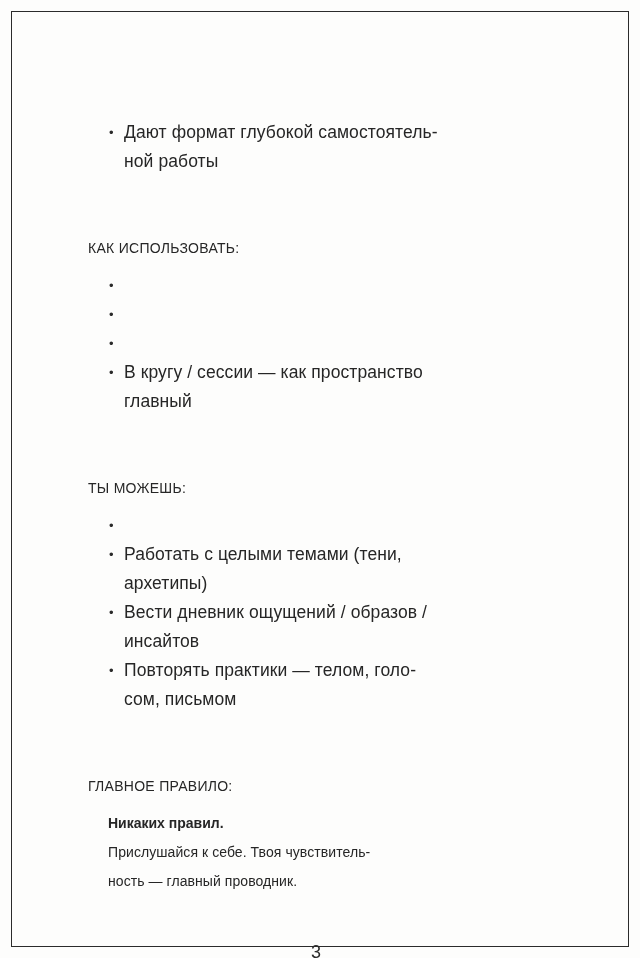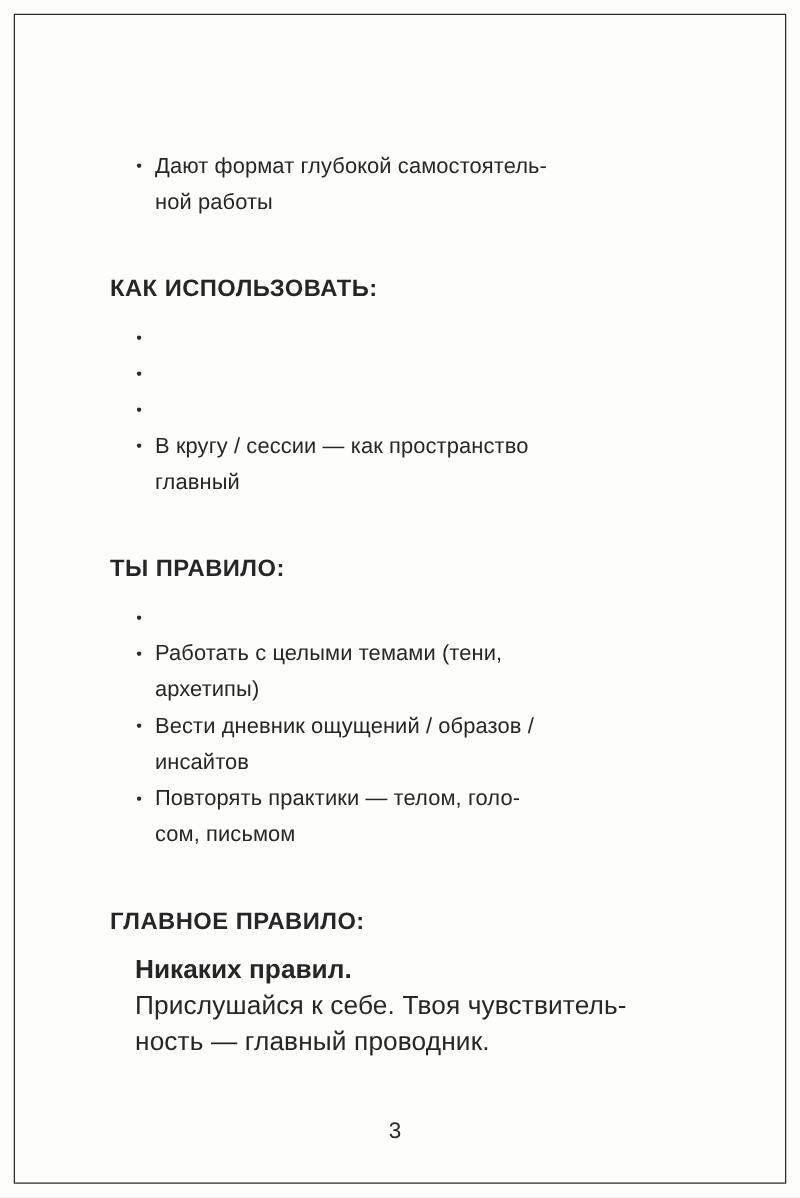--- a/index.html
+++ b/index.html
@@ -30,25 +30,25 @@
   .intro-list {
     margin: 0 0 44px 0;
   }
   .section {
     margin: 0 0 44px 0;
   }
   .section:last-of-type {
     margin-bottom: 0;
   }
   .section-title {
-    font-size: 19px;
-    font-weight: bold;
+    font-size: 14px;
+    font-weight: normal;
     letter-spacing: 0.02em;
     line-height: 24px;
-    margin: 0 0 11px 0;
+    margin: 16px 0 11px 0;
   }
   .list-item {
     display: flex;
     align-items: flex-start;
     padding-left: 21px;
     font-size: 17.5px;
     line-height: 29px;
   }
   .dot {
     flex: 0 0 15px;
@@ -56,21 +56,21 @@
     font-size: 13px;
     line-height: 29px;
     color: #2b2b2b;
   }
   .item-text {
     white-space: pre-line;
     letter-spacing: 0.005em;
   }
   .rule-block {
     padding-left: 20px;
-    font-size: 21px;
+    font-size: 14px;
     line-height: 29px;
   }
   .rule-lead {
     font-weight: bold;
   }
   .rule-body {
     white-space: pre-line;
     letter-spacing: 0.005em;
   }
   .page-number {
@@ -110,21 +110,21 @@
         </div>
         <div class="list-item">
           <span class="dot">•</span>
           <span class="item-text">В кругу / сессии — как пространство
 главный</span>
         </div>
       </div>
     </div>
 
     <div class="section">
-      <h2 class="section-title">ТЫ ПРАВИЛО:</h2>
+      <h2 class="section-title">ТЫ МОЖЕШЬ:</h2>
       <div class="list">
         <div class="list-item">
           <span class="dot">•</span>
         </div>
         <div class="list-item">
           <span class="dot">•</span>
           <span class="item-text">Работать с целыми темами (тени,
 архетипы)</span>
         </div>
         <div class="list-item">

